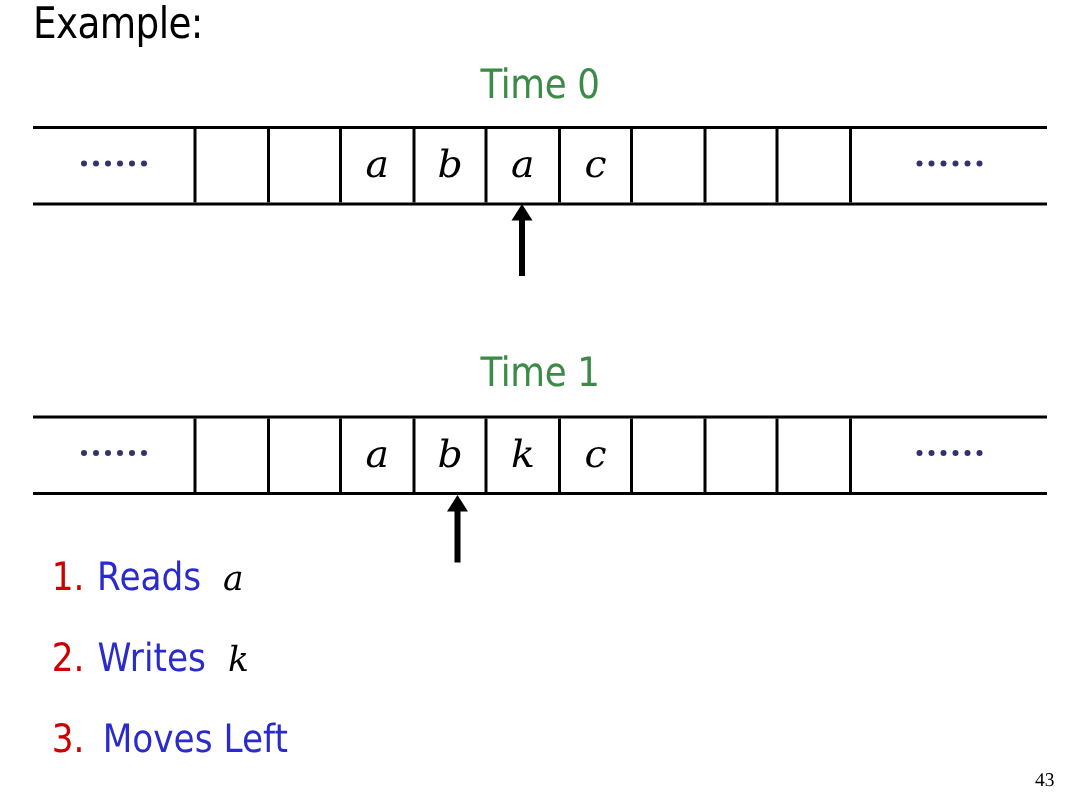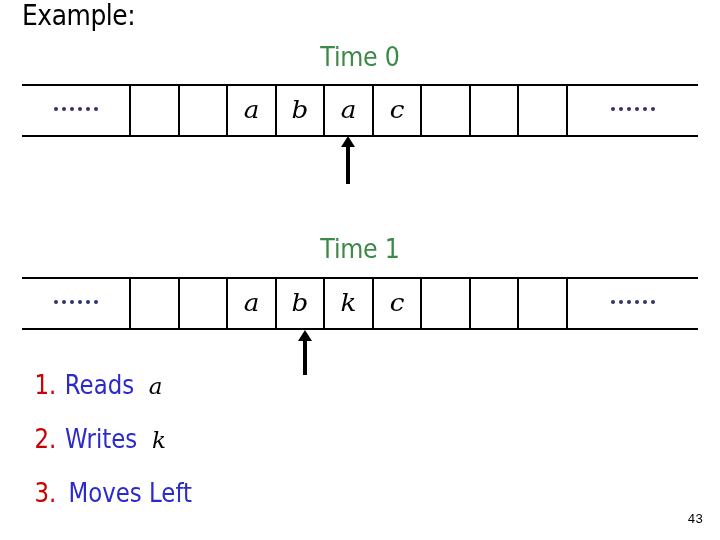--- a/index.html
+++ b/index.html
@@ -163,21 +163,21 @@
     color: #000000;
     margin-left: 10px;
     white-space: nowrap;
   }
 
   
   #page-number {
     position: absolute;
     right: 17px;
     top: 512px;
-    font-family: Liberation Mono, monospace;
+    font-family: Liberation Serif, serif;
     font-size: 13px;
     color: #000000;
   }
 </style>
 </head>
 <body>
 
 <div id="slide-title">Example:</div>
 
 <div id="time0-caption" class="time-caption">Time 0</div>

